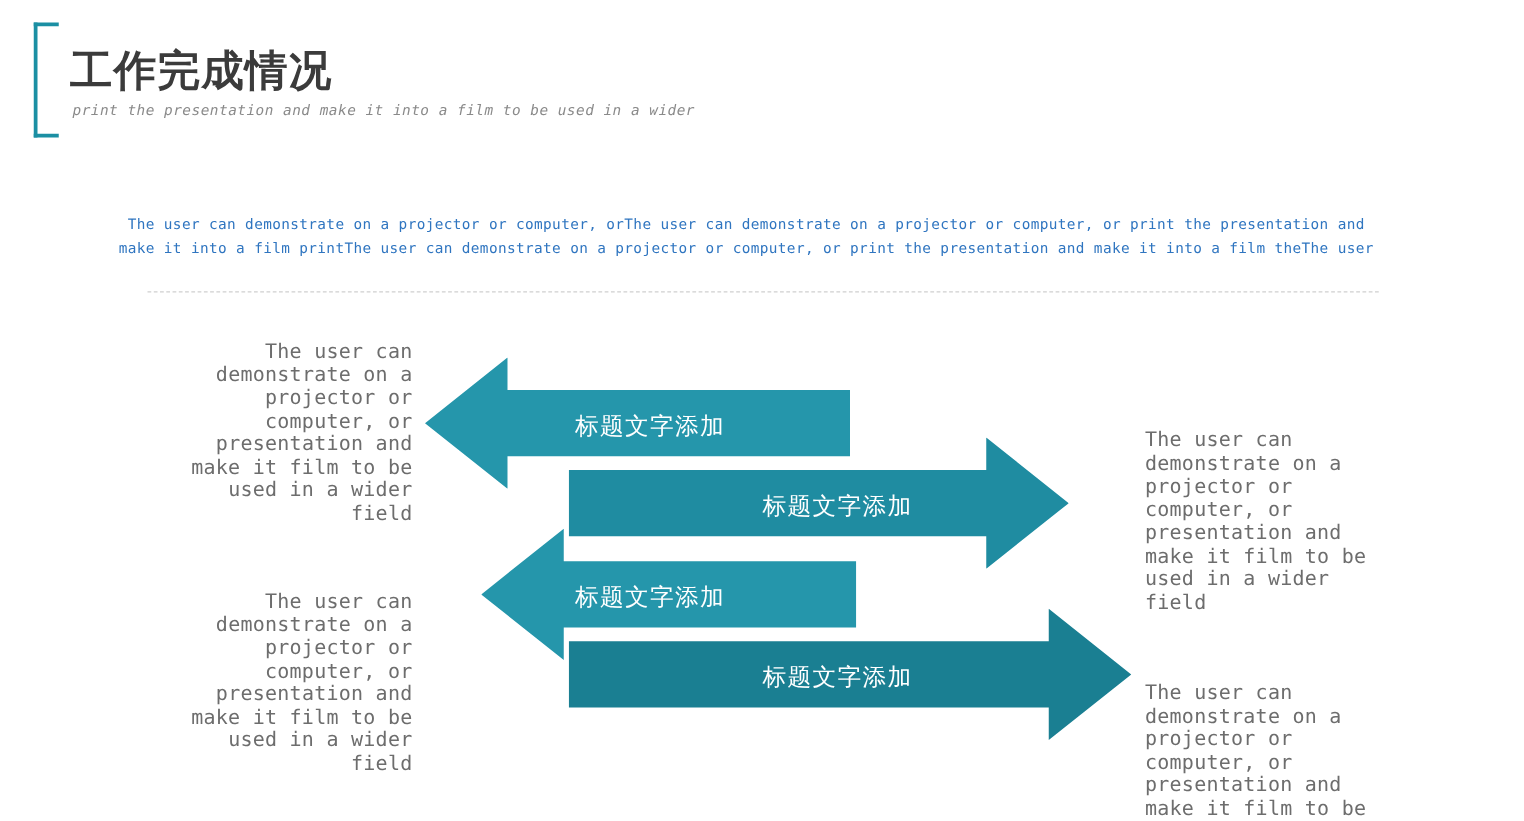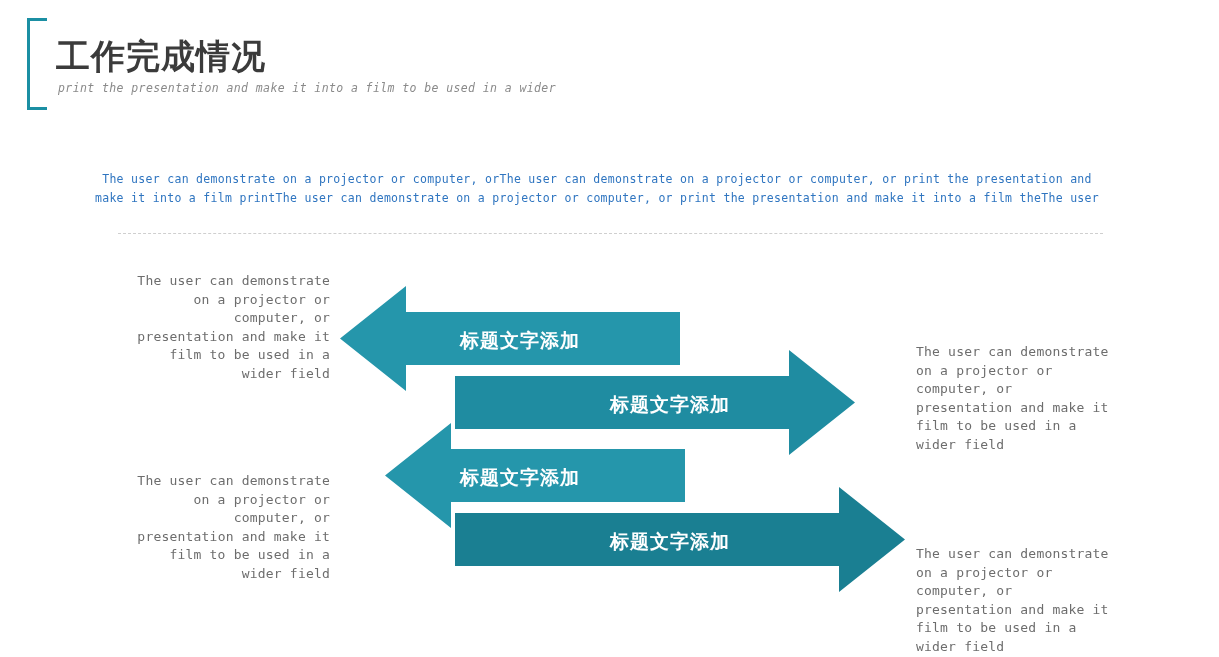--- a/index.html
+++ b/index.html
@@ -93,30 +93,30 @@
   .arrow-wrap {
     position: absolute;
   }
   .arrow-wrap svg {
     display: block;
   }
   .arrow-label {
     position: absolute;
     color: #ffffff;
     font-family: "DejaVu Sans", sans-serif;
-    font-weight: bold;
+    font-weight: normal;
     font-size: 19px;
     letter-spacing: 1px;
     white-space: nowrap;
   }
 
   
   .desc {
     position: absolute;
-    font-size: 13px;
+    font-size: 16px;
     color: #6d6d6d;
     line-height: 18.5px;
     letter-spacing: 0.2px;
     width: 200px;
   }
   .desc.left {
     text-align: right;
   }
   .desc.right {
     text-align: left;

